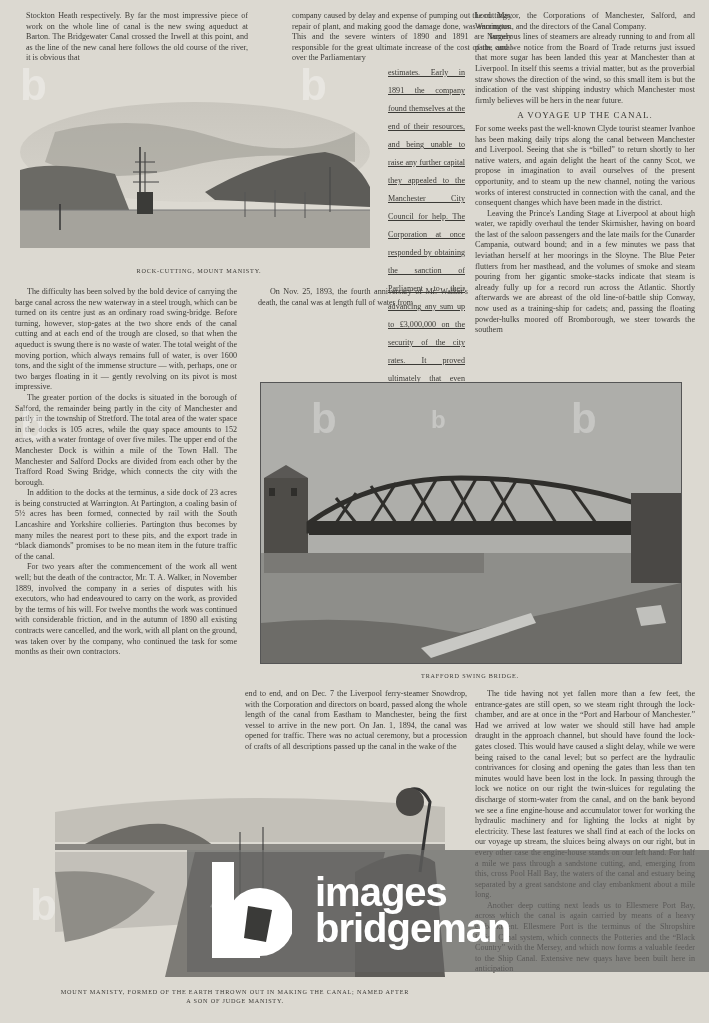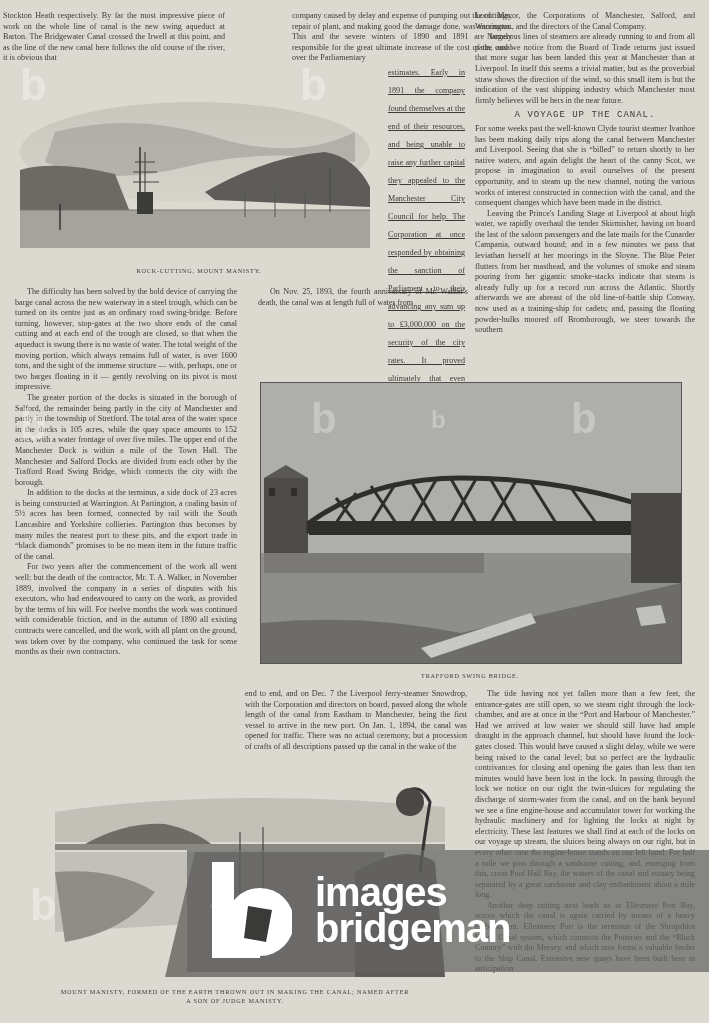--- a/index.html
+++ b/index.html
@@ -3,32 +3,32 @@
 <meta charset="utf-8">
 <style>
   html, body { margin:0; padding:0; }
   body { width:709px; height:1023px; background:#dcd9d1; position:relative; overflow:hidden;
          font-family:"Liberation Serif","DejaVu Serif",serif; color:#3b3a36; }
   .col { position:absolute; font-size:8.1px; line-height:10.6px; text-align:justify; }
   .col p { margin:0; text-indent:0; }
   .col p.ind { text-indent:12px; }
   .col p.noind { text-indent:0; }
   .caption { position:absolute; font-size:6.2px; letter-spacing:0.8px; text-align:center; color:#3b3a36; text-transform:uppercase; }
-  .heading { font-size:9px; letter-spacing:1px; text-align:center; margin:4px 0 3px 0; text-transform:uppercase;font-family:Liberation Mono, monospace; }
+  .heading { font-size:9px; letter-spacing:1px; text-align:center; margin:4px 0 3px 0; text-transform:uppercase; }
   .engr { position:absolute; overflow:hidden; }
   .photo { position:absolute; border:1px solid #555; background:#9a9a96; overflow:hidden; }
   .wm-b { position:absolute; font-family:"Liberation Sans",sans-serif; font-weight:bold; color:rgba(255,255,255,0.35); font-size:44px; }
   .brand { position:absolute; left:187px; top:850px; width:522px; height:122px; background:rgba(100,100,98,0.72); }
   .brand-b { position:absolute; left:25px; top:12px; width:80px; height:96px; }
   .brand-text { position:absolute; left:128px; top:24px; color:#fff; font-family:"Liberation Sans",sans-serif; font-weight:bold; font-size:40px; line-height:36px; letter-spacing:-1px; }
 </style>
 </head>
 <body>
 
-<div class="col" style="left:3px; top:11px; width:222px;">
+<div class="col" style="left:26px; top:11px; width:222px;">
   <p class="noind">Stockton Heath respectively.  By far the most impressive piece of work on the whole line of canal is the new swing aqueduct at Barton.  The Bridgewater Canal crossed the Irwell at this point, and as the line of the new canal here follows the old course of the river, it is obvious that</p>
 </div>
 
 <div class="col" style="left:251px; top:11px; width:220px;margin-left:41px;">
   <p class="noind">company caused by delay and expense of pumping out the cuttings, repair of plant, and making good the damage done, was enormous.  This and the severe winters of 1890 and 1891 are largely responsible for the great ultimate increase of the cost of the canal over the Parliamentary</p>
 </div>
 
 <div class="col" style="left:388px; top:64px; width:77px; line-height:18px;text-decoration:underline;">
   <p class="noind">estimates.  Early in 1891 the company found themselves at the end of their resources, and being unable to raise any further capital they appealed to the Manchester City Council for help.  The Corporation at once responded by obtaining the sanction of Parliament to their advancing any sum up to £3,000,000 on the security of the city rates.  It proved ultimately that even this vast sum was not sufficient to complete the work, and Manchester has</p>
 </div>

